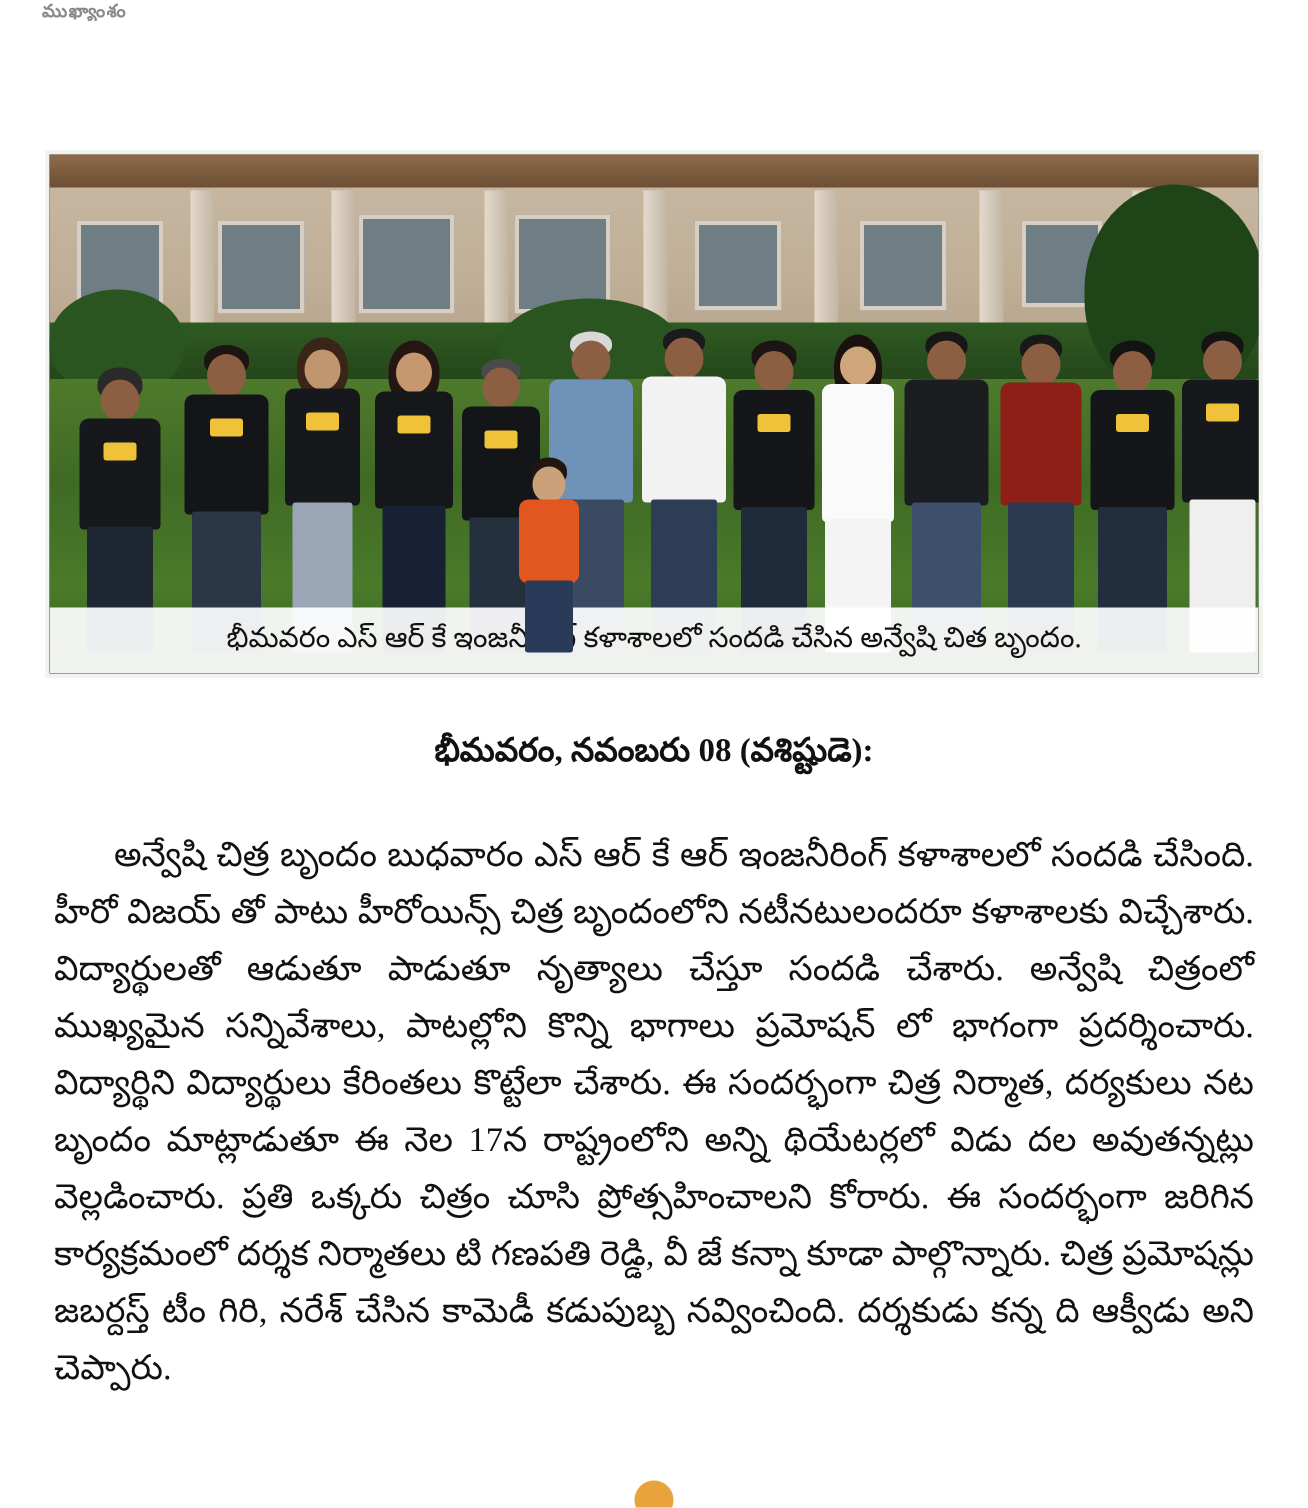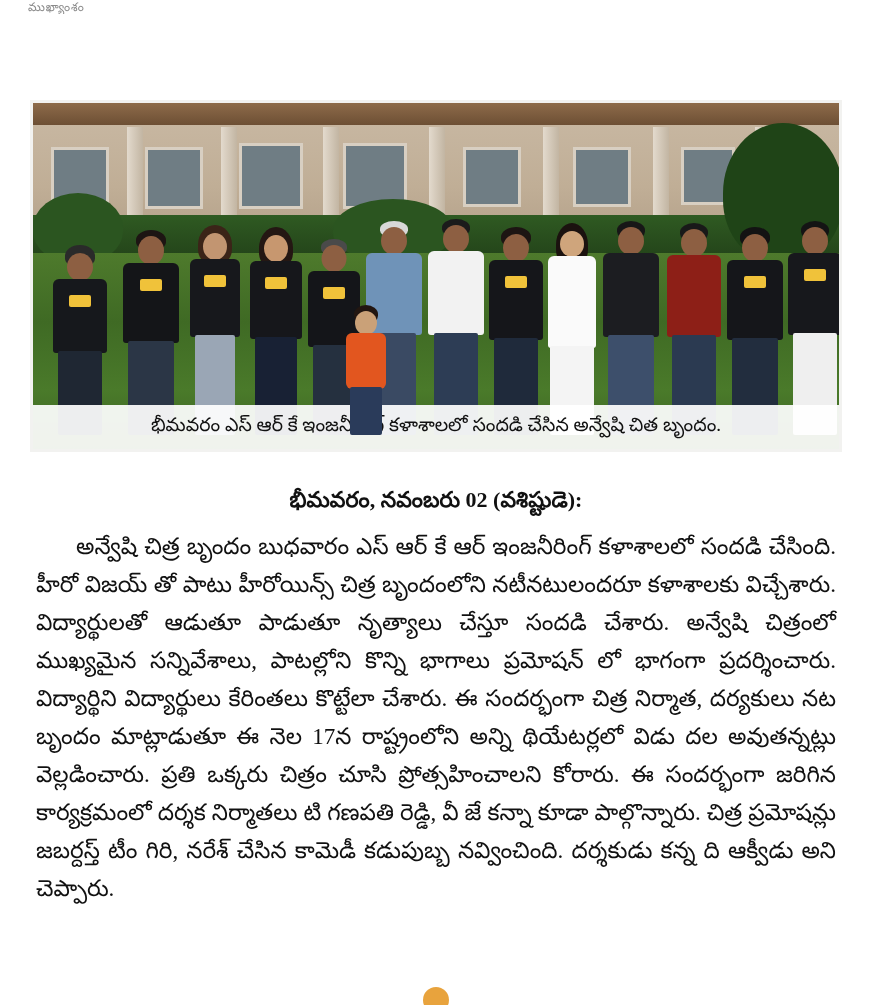--- a/index.html
+++ b/index.html
@@ -26,20 +26,21 @@
     position: absolute;
     top: 0;
     left: 28px;
     width: 816px;
     height: 14px;
     overflow: hidden;
     color: #8a8a8a;
     font-size: 12px;
     letter-spacing: 1px;
     white-space: nowrap;
+    font-weight: bold;
   }
   .headline {
     position: absolute;
     top: 18px;
     left: 0;
     width: 872px;
     text-align: center;
     color: #c00000;
     font-family: "Liberation Serif", serif;
     font-weight: bold;
@@ -180,21 +181,21 @@
     left: 0;
     width: 872px;
     text-align: center;
     font-family: "Liberation Serif", serif;
     font-weight: bold;
     font-size: 22px;
     color: #111;
   }
   .article {
     position: absolute;
-    top: 528px;
+    top: 551px;
     left: 36px;
     width: 800px;
     font-family: "Liberation Serif", serif;
     font-size: 23px;
     line-height: 38px;
     color: #111;
     text-align: justify;
   }
   .article p { margin: 0; text-indent: 40px; }
 
@@ -359,20 +360,20 @@
           </div>
         <div class="p-legs" style="top:112px; width:44px; height:102px; background:#efefef;"></div>
       </div>
 
       <div class="caption-bar">
         <span class="caption-text">భీమవరం ఎస్ ఆర్ కే ఇంజనీరింగ్ కళాశాలలో సందడి చేసిన అన్వేషి చిత బృందం.</span>
       </div>
     </div>
   </div>
 
-  <div class="dateline">భీమవరం, నవంబరు 02 (వశిష్టుడె):</div>
+  <div class="dateline">భీమవరం, నవంబరు 08 (వశిష్టుడె):</div>
 
   <div class="article">
     <p>అన్వేషి చిత్ర బృందం బుధవారం ఎస్ ఆర్ కే ఆర్ ఇంజనీరింగ్ కళాశాలలో సందడి చేసింది. హీరో విజయ్ తో పాటు హీరోయిన్స్ చిత్ర బృందంలోని నటీనటులందరూ కళాశాలకు విచ్చేశారు. విద్యార్థులతో ఆడుతూ పాడుతూ నృత్యాలు చేస్తూ సందడి చేశారు. అన్వేషి చిత్రంలో ముఖ్యమైన సన్నివేశాలు, పాటల్లోని కొన్ని భాగాలు ప్రమోషన్ లో భాగంగా ప్రదర్శించారు. విద్యార్థిని విద్యార్థులు కేరింతలు కొట్టేలా చేశారు. ఈ సందర్భంగా చిత్ర నిర్మాత, దర్యకులు నట బృందం మాట్లాడుతూ ఈ నెల 17న రాష్ట్రంలోని అన్ని థియేటర్లలో విడు దల అవుతన్నట్లు వెల్లడించారు.   ప్రతి ఒక్కరు చిత్రం చూసి ప్రోత్సహించాలని కోరారు. ఈ సందర్భంగా జరిగిన కార్యక్రమంలో దర్శక నిర్మాతలు టి గణపతి రెడ్డి, వీ జే కన్నా కూడా పాల్గొన్నారు. చిత్ర ప్రమోషన్లు జబర్దస్త్ టీం గిరి, నరేశ్ చేసిన కామెడీ కడుపుబ్బ నవ్వించింది. దర్శకుడు కన్న ది ఆక్వీడు అని చెప్పారు.</p>
   </div>
 
   <div class="page-dot"></div>
 </div>
 
 </body></html>

